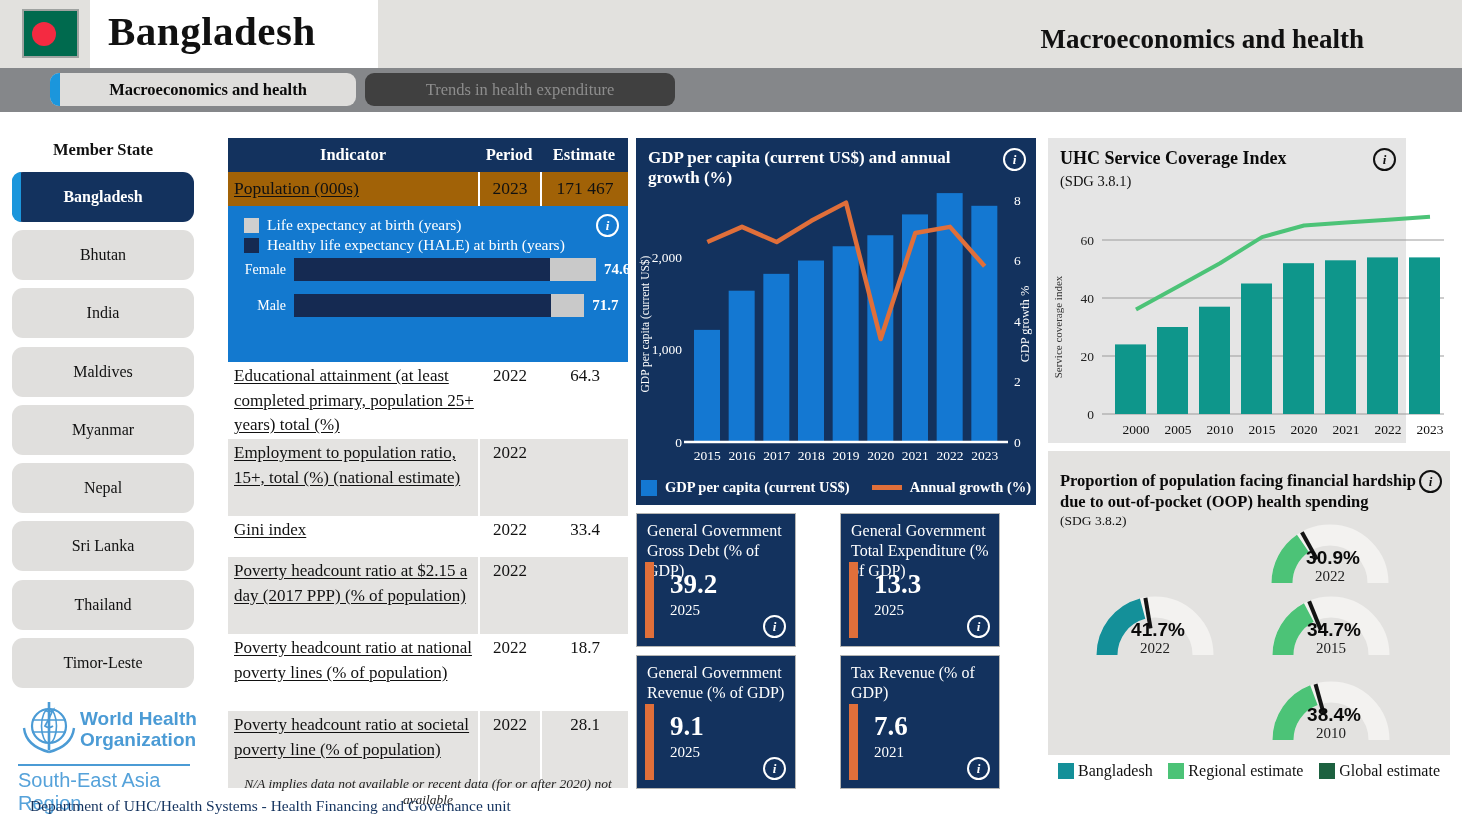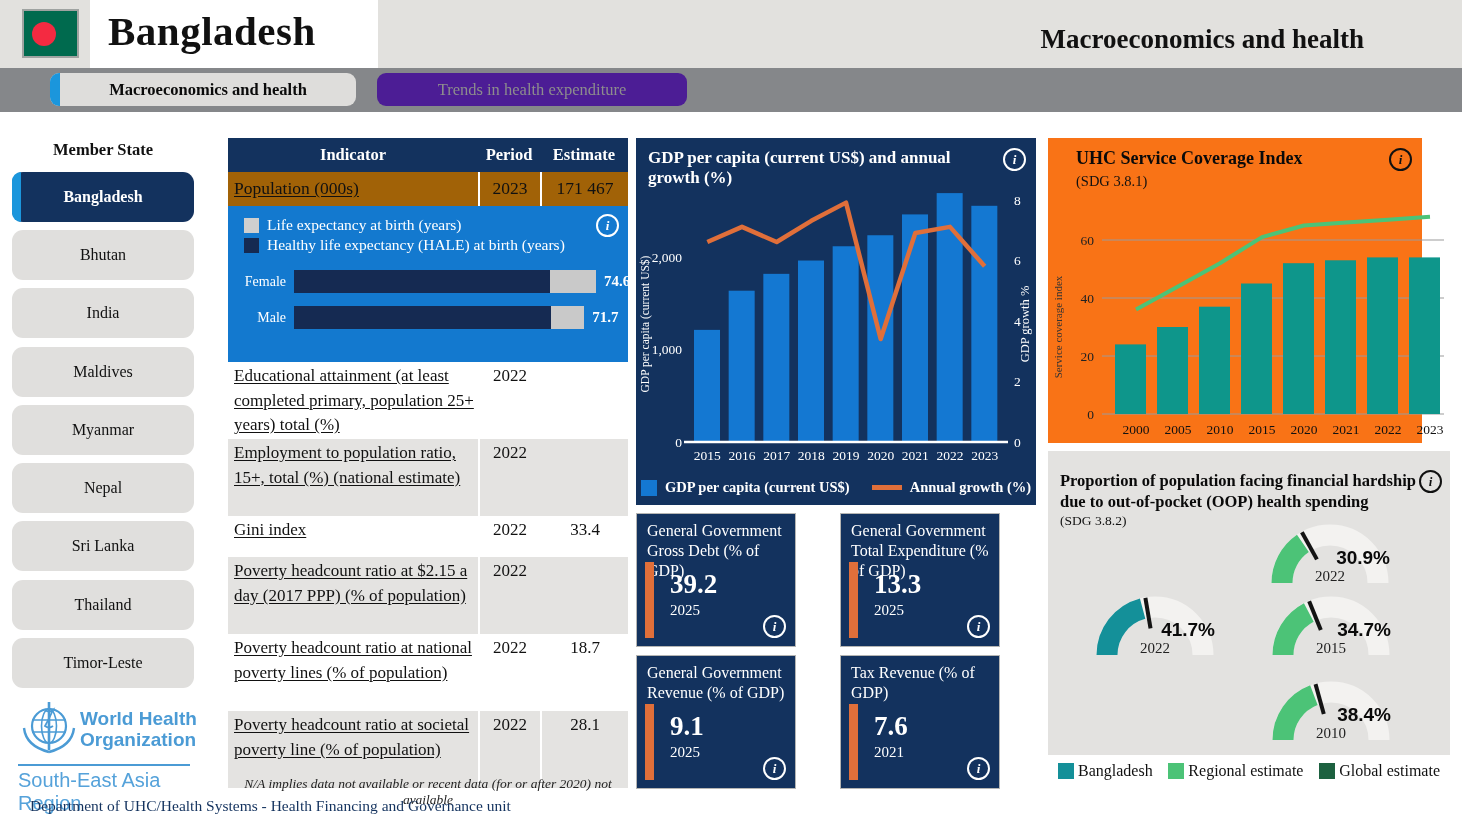--- a/index.html
+++ b/index.html
@@ -13,21 +13,21 @@
   .title-box{position:absolute;left:90px;top:0;width:288px;height:68px;background:#ffffff;}
   .country-title{position:absolute;left:18px;top:7px;font-size:41px;font-weight:bold;letter-spacing:.5px;}
   .page-title{position:absolute;right:98px;top:24px;font-size:27px;font-weight:bold;}
 
   
   .tabbar{position:absolute;left:0;top:68px;width:1462px;height:44px;background:#85878a;}
   .tab{position:absolute;top:5px;height:33px;border-radius:9px;line-height:33px;text-align:center;font-size:16.5px;cursor:pointer;}
   .tab-active{left:50px;width:306px;background:#dedddb;font-weight:bold;color:#0a0a0a;}
   .tab-accent{position:absolute;left:0;top:0;bottom:0;width:10px;background:#1b96dc;border-radius:9px 0 0 9px;}
   .tab-active .tab-label{padding-left:10px;}
-  .tab-inactive{left:377px;width:310px;background:#4c1d95;color:#8d8d8d;}
+  .tab-inactive{left:365px;width:310px;background:#404040;color:#8d8d8d;}
 
   
   .sidebar-heading{position:absolute;left:12px;top:140px;width:182px;text-align:center;font-weight:bold;font-size:16.5px;}
   .ms-item{position:absolute;left:12px;width:182px;height:50px;border-radius:11px;background:#e0dfdd;
            text-align:center;line-height:50px;font-size:16px;cursor:pointer;}
   .ms-selected{background:#13325e;color:#fff;font-weight:bold;}
   .ms-accent{position:absolute;left:0;top:0;bottom:0;width:9px;background:#1b96dc;border-radius:11px 0 0 11px;}
 
   
   .who{position:absolute;left:18px;top:698px;width:190px;color:#4b9bd5;}
@@ -48,21 +48,21 @@
   .ind-link{text-decoration:underline;text-underline-offset:2px;cursor:pointer;}
   .cell-num{text-align:center;line-height:24.5px;padding-top:2px;border-left:2px solid #fff;}
   .poprow .cell-ind{line-height:32px;padding-top:0;}
   .poprow .cell-num{line-height:32px;padding-top:0;}
   .footnote{position:absolute;left:0;top:638px;width:400px;text-align:center;font-style:italic;font-size:13.5px;color:#222;}
 
   
   .le-panel{position:absolute;left:0;top:68px;width:400px;height:156px;background:#1379cf;color:#fff;box-sizing:border-box;padding:8px 10px;}
   .le-legend-row{display:flex;align-items:center;margin:2px 0;font-size:15.5px;}
   .le-sq{width:15px;height:15px;margin:0 8px 0 6px;flex:0 0 15px;}
-  .le-bars{margin-top:16px;}
+  .le-bars{margin-top:4px;}
   .le-row{display:flex;align-items:center;height:23px;margin-bottom:13px;}
   .le-label{width:48px;text-align:right;font-size:14px;padding-right:8px;flex:0 0 48px;}
   .le-track{display:flex;height:23px;}
   .le-navy{background:#152a52;height:23px;}
   .le-gray{background:#c9c9c9;height:23px;}
   .le-val{font-weight:bold;font-size:15px;padding-left:8px;}
 
   
   .info{width:19px;height:19px;border:2px solid #fff;border-radius:50%;color:#fff;display:flex;align-items:center;justify-content:center;
         font-size:13px;font-weight:bold;font-style:italic;cursor:pointer;flex:0 0 19px;box-sizing:content-box;}
@@ -81,33 +81,33 @@
   .tile{position:absolute;width:160px;height:134px;background:#13325e;color:#fff;border:1px solid #b5b5b3;box-sizing:border-box;}
   .tile-title{padding:7px 8px 0 10px;font-size:16px;line-height:20px;}
   .tile-bar{position:absolute;left:8px;top:48px;bottom:8px;width:9px;background:#e06f3a;}
   .tile-value{position:absolute;left:33px;top:56px;font-size:27px;font-weight:bold;line-height:28px;}
   .tile-year{position:absolute;left:33px;top:88px;font-size:15px;}
   .tile .info{position:absolute;right:9px;bottom:8px;}
   .tile1{left:636px;top:513px;} .tile2{left:840px;top:513px;}
   .tile3{left:636px;top:655px;} .tile4{left:840px;top:655px;}
 
   
-  .uhc-panel{position:absolute;left:1048px;top:138px;width:358px;height:305px;background:#f97316;padding-left:16px;}
+  .uhc-panel{position:absolute;left:1048px;top:138px;width:358px;height:305px;background:#e5e5e5;}
   .uhc-title-row{display:flex;align-items:flex-start;padding:10px 10px 0 12px;}
   .uhc-title{font-size:18px;font-weight:bold;flex:1 1 auto;color:#0a0a0a;}
   .uhc-sub{padding:2px 0 0 12px;font-size:14.5px;}
   .uhc-plot{position:absolute;left:0;top:56px;}
 
   .oop-panel{position:absolute;left:1048px;top:451px;width:402px;height:304px;background:#e3e2e0;}
   .oop-title-row{display:flex;align-items:flex-start;padding:19px 8px 0 12px;}
   .oop-title{font-size:16.5px;font-weight:bold;line-height:21px;flex:1 1 auto;color:#0a0a0a;}
   .oop-sub{padding:1px 0 0 12px;font-size:13.5px;}
   .gauge{position:absolute;width:120px;height:64px;}
   .gauge svg{position:absolute;left:0;top:0;}
-  .gauge-val{position:absolute;left:0;top:24px;width:120px;text-align:right;padding-left:6px;box-sizing:border-box;
+  .gauge-val{position:absolute;left:0;top:24px;width:120px;text-align:center;padding-left:6px;box-sizing:border-box;
              font-family:"Liberation Sans",sans-serif;font-weight:bold;font-size:19px;color:#0a0a0a;}
   .gauge-year{position:absolute;left:0;top:45px;width:120px;text-align:center;font-size:15px;color:#222;}
   .gpos1{left:1270px;top:523px;} .gpos2{left:1095px;top:595px;} .gpos3{left:1271px;top:595px;} .gpos4{left:1271px;top:680px;}
   .oop-legend{position:absolute;left:1048px;top:758px;width:402px;height:26px;background:#fff;display:flex;align-items:center;justify-content:space-between;padding:0 10px;box-sizing:border-box;font-size:16px;}
   .oop-leg-item{display:flex;align-items:center;}
   .oop-leg-sq{width:16px;height:16px;margin-right:4px;}
 
   .footer-text{position:absolute;left:30px;top:797px;font-size:15.5px;color:#13325e;}
 
   svg text{font-family:"Liberation Serif",serif;}
@@ -213,20 +213,21 @@
             </span>
           <span class="le-val">71.7</span>
         </div>
       </div>
     </div>
 
     <div class="rows">
       <div class="trow h3 row-white">
         <div class="cell-ind"><span class="ind-link">Educational attainment (at least completed primary, population 25+ years) total (%)</span></div>
         <div class="cell-num">2022</div>
+        <div class="cell-num">64.3</div>
       </div>
       <div class="trow h3 row-gray">
         <div class="cell-ind"><span class="ind-link">Employment to population ratio, 15+, total (%) (national estimate)</span></div>
         <div class="cell-num">2022</div>
       </div>
       <div class="trow h1 row-white">
         <div class="cell-ind"><span class="ind-link">Gini index</span></div>
         <div class="cell-num">2022</div>
         <div class="cell-num">33.4</div>
       </div>

